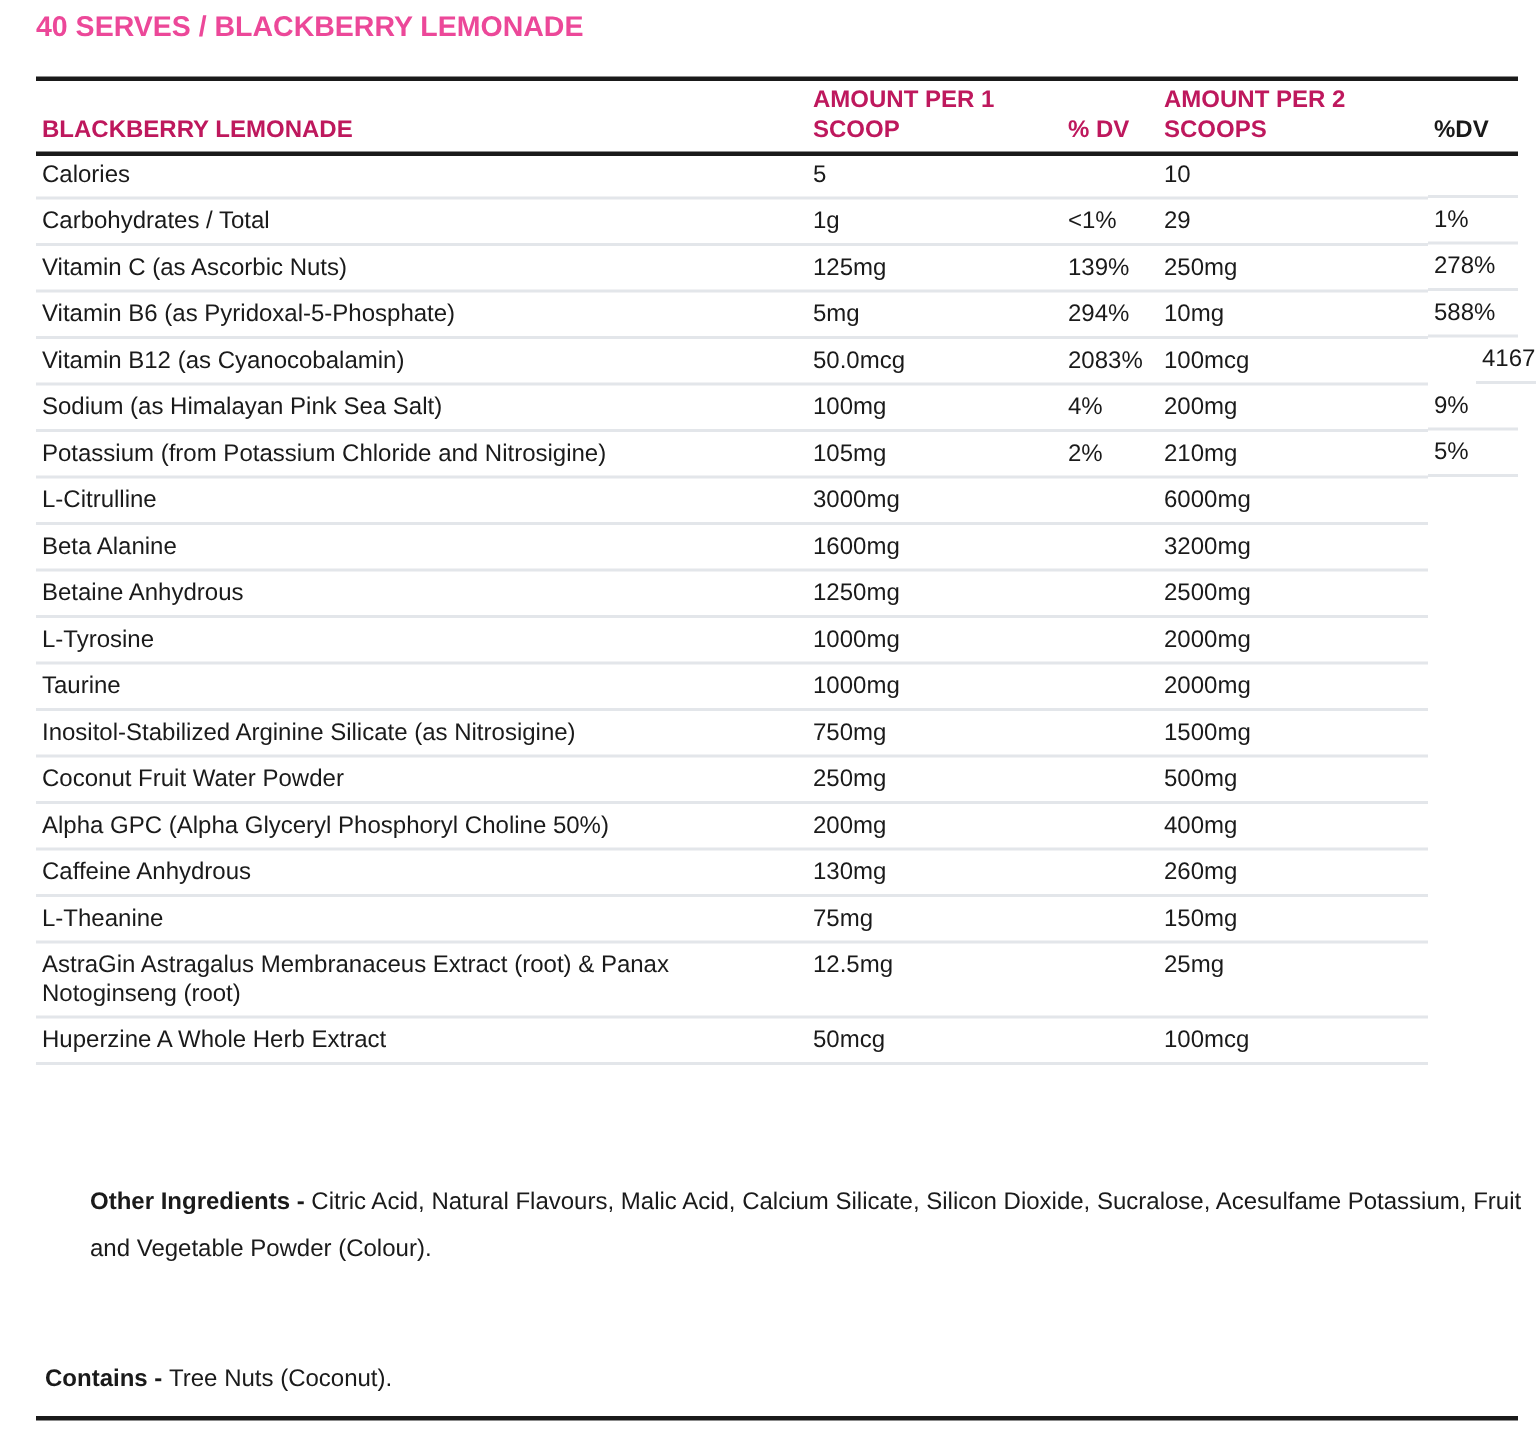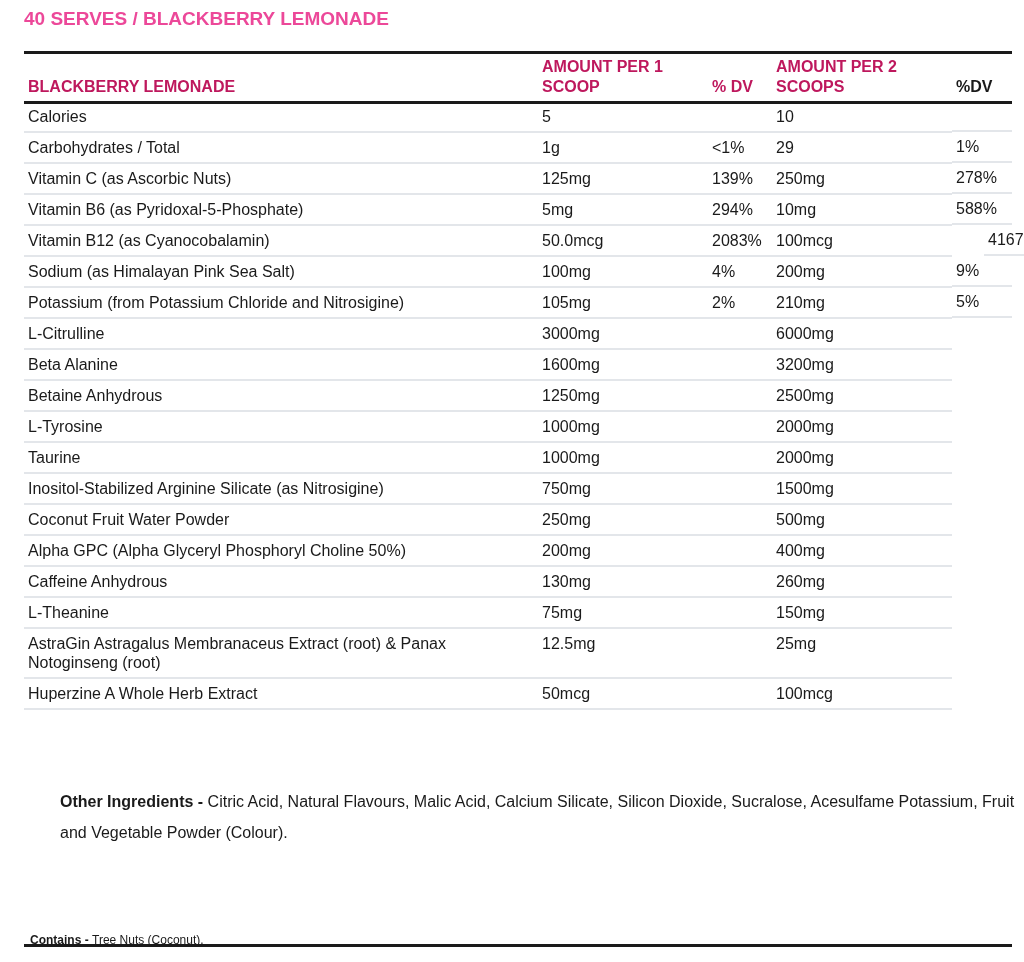--- a/index.html
+++ b/index.html
@@ -35,21 +35,21 @@
   }
   .dv2-cell {
     position: absolute; left: 0; font-size: 16px; line-height: 19px; padding-left: 4px;
     border-bottom: 2px solid #e3e6ea; width: 56px; box-sizing: content-box;
   }
   .notes {
     position: absolute; left: 30px; top: 786px; width: 960px;
     font-size: 16px; line-height: 31px; color: #1a1a1a; margin-left: 30px;
   }
   .notes b { font-weight: bold; }
-  .contains { position: absolute; left: 30px; top: 928px; font-size: 12px; line-height: 24px; }
+  .contains { position: absolute; left: 30px; top: 908px; font-size: 16px; line-height: 24px; }
   .bottom-rule { position: absolute; left: 24px; top: 944px; width: 988px; height: 3px; background: #1a1a1a; }
 </style>
 </head>
 <body>
 
 <div class="title">40 SERVES / BLACKBERRY LEMONADE</div>
 
 <div class="top-rule"></div>
 
 <div class="table-wrap">

